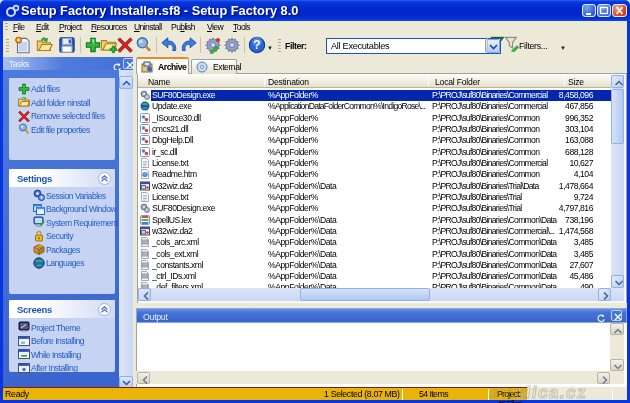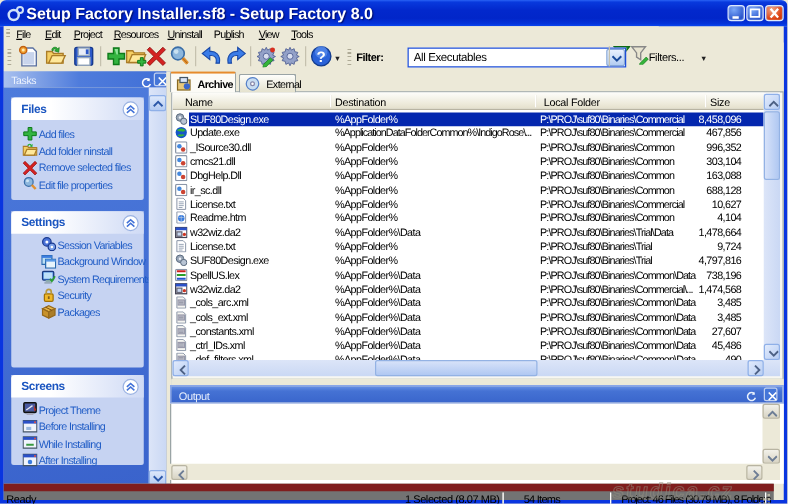--- a/index.html
+++ b/index.html
@@ -54,21 +54,21 @@
 .row svg{position:absolute;left:2px;top:0.5px;}
 .xpbtn{position:absolute;background:linear-gradient(135deg,#e2ebfc,#b8cef4);border:1px solid #8fb0e8;border-radius:2px;}
 .xpbtn svg{position:absolute;left:2.5px;top:3.5px;}
 .xptrack{position:absolute;background:linear-gradient(to right,#dce5f8,#cad8f4);}
 .xptrackh{position:absolute;background:linear-gradient(to bottom,#dce5f8,#cad8f4);}
 .xpthumb{position:absolute;background:linear-gradient(to bottom,#d7e2f9,#b0c8f2);border:1px solid #93b2e4;border-radius:2px;}
 .xpthumbv{background:linear-gradient(to right,#d7e2f9,#b0c8f2);}
 #osplit{left:137px;top:303px;width:490px;height:5px;background:#ECE9D8;}
 #outhdr{left:136px;top:308px;width:491px;height:15px;background:linear-gradient(to bottom,#6890e4 0%,#4572d4 30%,#3a66cc 100%);border:1px solid #8aa6e8;color:#e4ecfc;font-size:8.8px;letter-spacing:-0.3px;padding:2.5px 0 0 6px;}
 #outbody{left:136px;top:323px;width:491px;height:64px;background:#fff;border-left:1px solid #9aa4a5;}
-#status{left:3px;top:387px;width:616px;height:13px;background:#737373;border-top:6px solid #7f1d1d;font-size:8.8px;letter-spacing:-0.3px;color:#000;}
+#status{left:3px;top:387px;width:524px;height:13px;background:#eab308;border-top:1px solid #7f1d1d;font-size:8.8px;letter-spacing:-0.3px;color:#000;}
 #status .sp{position:absolute;top:1px;}
 .sdiv{position:absolute;top:1px;width:1px;height:11px;background:#aca899;border-right:1px solid #fff;}
 </style></head>
 <body>
  <div class="ab" id="titlebar"></div>
  <div class="ab" style="left:5px;top:3px;width:16px;height:16px;"><svg width="16" height="16">
       <circle cx="6" cy="9" r="4" fill="none" stroke="#cfe0f8" stroke-width="2"></circle>
       <circle cx="11" cy="5" r="2.4" fill="none" stroke="#cfe0f8" stroke-width="1.6"></circle>
     </svg></div>
  <div class="ab" id="titletext">Setup Factory Installer.sf8 - Setup Factory 8.0</div>
@@ -193,25 +193,20 @@
       <path d="M7.5,2 A3.2,3.2 0 1 0 8.3,5.2" fill="none" stroke="#fff" stroke-width="1.2"></path>
       <path d="M7.5,0.3 L7.8,3 L5.3,2.6 Z" fill="#fff"></path>
     </svg></div>
  <div class="ab" style="left:123px;top:58px;width:11px;height:11px;background:#4576d8;border:1px solid #c0d0f0;border-radius:2px;">
     <svg style="position:absolute;left:1.5px;top:1.5px;" width="8" height="8">
       <path d="M1,1 L7,7 M7,1 L1,7" stroke="#fff" stroke-width="1.4"></path>
     </svg>
   </div>
  <div class="ab" id="sidebg"></div>
  <div class="panel" style="left:9px;top:78px;width:106px;height:82px;">
-    <div class="phdr">Files<span class="chev">
-        <svg width="11" height="11">
-          <path d="M2.5,5.5 L5.5,2.8 L8.5,5.5 M2.5,8.3 L5.5,5.6 L8.5,8.3" stroke="#4272d8" stroke-width="1.3" fill="none"></path>
-        </svg>
-      </span></div>
     <div style="position:relative;top:5.5px;">
       <div class="pitem">
         <span class="ic"><svg width="12" height="12">
             <path d="M4.5,1 h3 v3.5 H11 v3 H7.5 V11 h-3 V7.5 H1 v-3 h3.5 Z" fill="#34b440" stroke="#0e7a1a" stroke-width="0.8"></path>
           </svg></span>
         <span class="tx">Add files</span>
       </div>
       <div class="pitem">
         <span class="ic"><svg width="12" height="12">
             <path d="M0.5,10 V3 h3.5 l1,1 h6.5 V10 Z" fill="#f5cf63" stroke="#ab7d28"></path>
@@ -280,20 +275,28 @@
         <span class="tx">Security</span>
       </div>
       <div class="pitem">
         <span class="ic"><svg width="12" height="12">
             <path d="M1,4 L6,1.5 L11,4 L6,6.5 Z" fill="#e8b84a" stroke="#96691c"></path>
             <path d="M1,4 V9 L6,11.5 V6.5 Z" fill="#c8922c" stroke="#96691c"></path>
             <path d="M11,4 V9 L6,11.5 V6.5 Z" fill="#ab7d28" stroke="#96691c"></path>
             <path d="M3.5,2.8 L8.5,5.2" stroke="#7a4c10" stroke-width="0.8"></path>
           </svg></span>
         <span class="tx">Packages</span>
+      </div>
+      <div class="pitem">
+        <span class="ic"><svg width="12" height="12">
+            <circle cx="6" cy="6" r="5.2" fill="#2a62cc" stroke="#12398c"></circle>
+            <path d="M1.5,4 Q6,1 10.5,4 Q8,6 6,5 Q3,5.5 1.5,4Z" fill="#35b43a"></path>
+            <path d="M2.5,9 Q6,10.8 9.5,8.5 Q7.5,7 6,7.6 Q4,7 2.5,9Z" fill="#35b43a"></path>
+          </svg></span>
+        <span class="tx">Languages</span>
       </div>
     </div>
   </div>
  <div class="panel" style="left:9px;top:300px;width:106px;height:72px;">
     <div class="phdr">Screens<span class="chev">
         <svg width="11" height="11">
           <path d="M2.5,5.5 L5.5,2.8 L8.5,5.5 M2.5,8.3 L5.5,5.6 L8.5,8.3" stroke="#4272d8" stroke-width="1.3" fill="none"></path>
         </svg>
       </span></div>
     <div style="position:relative;top:4px;">

